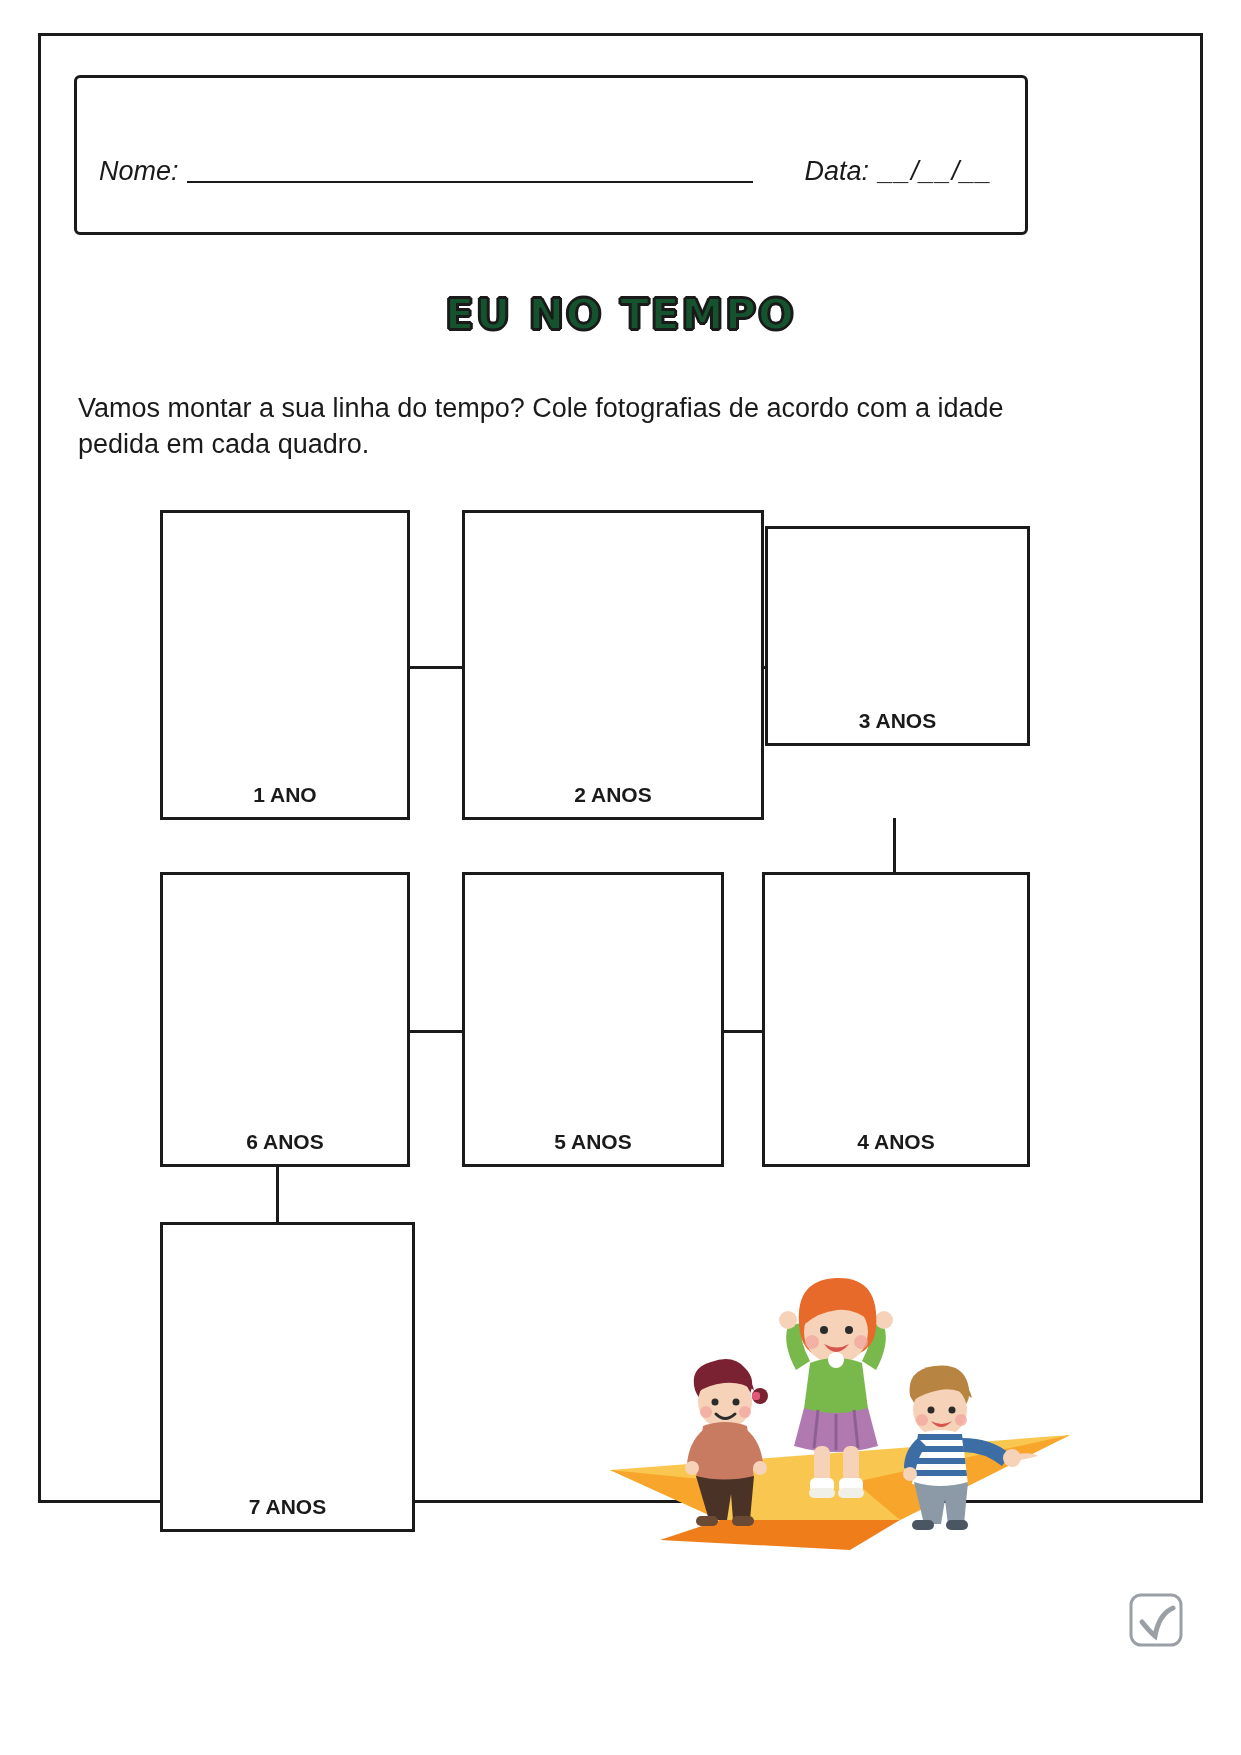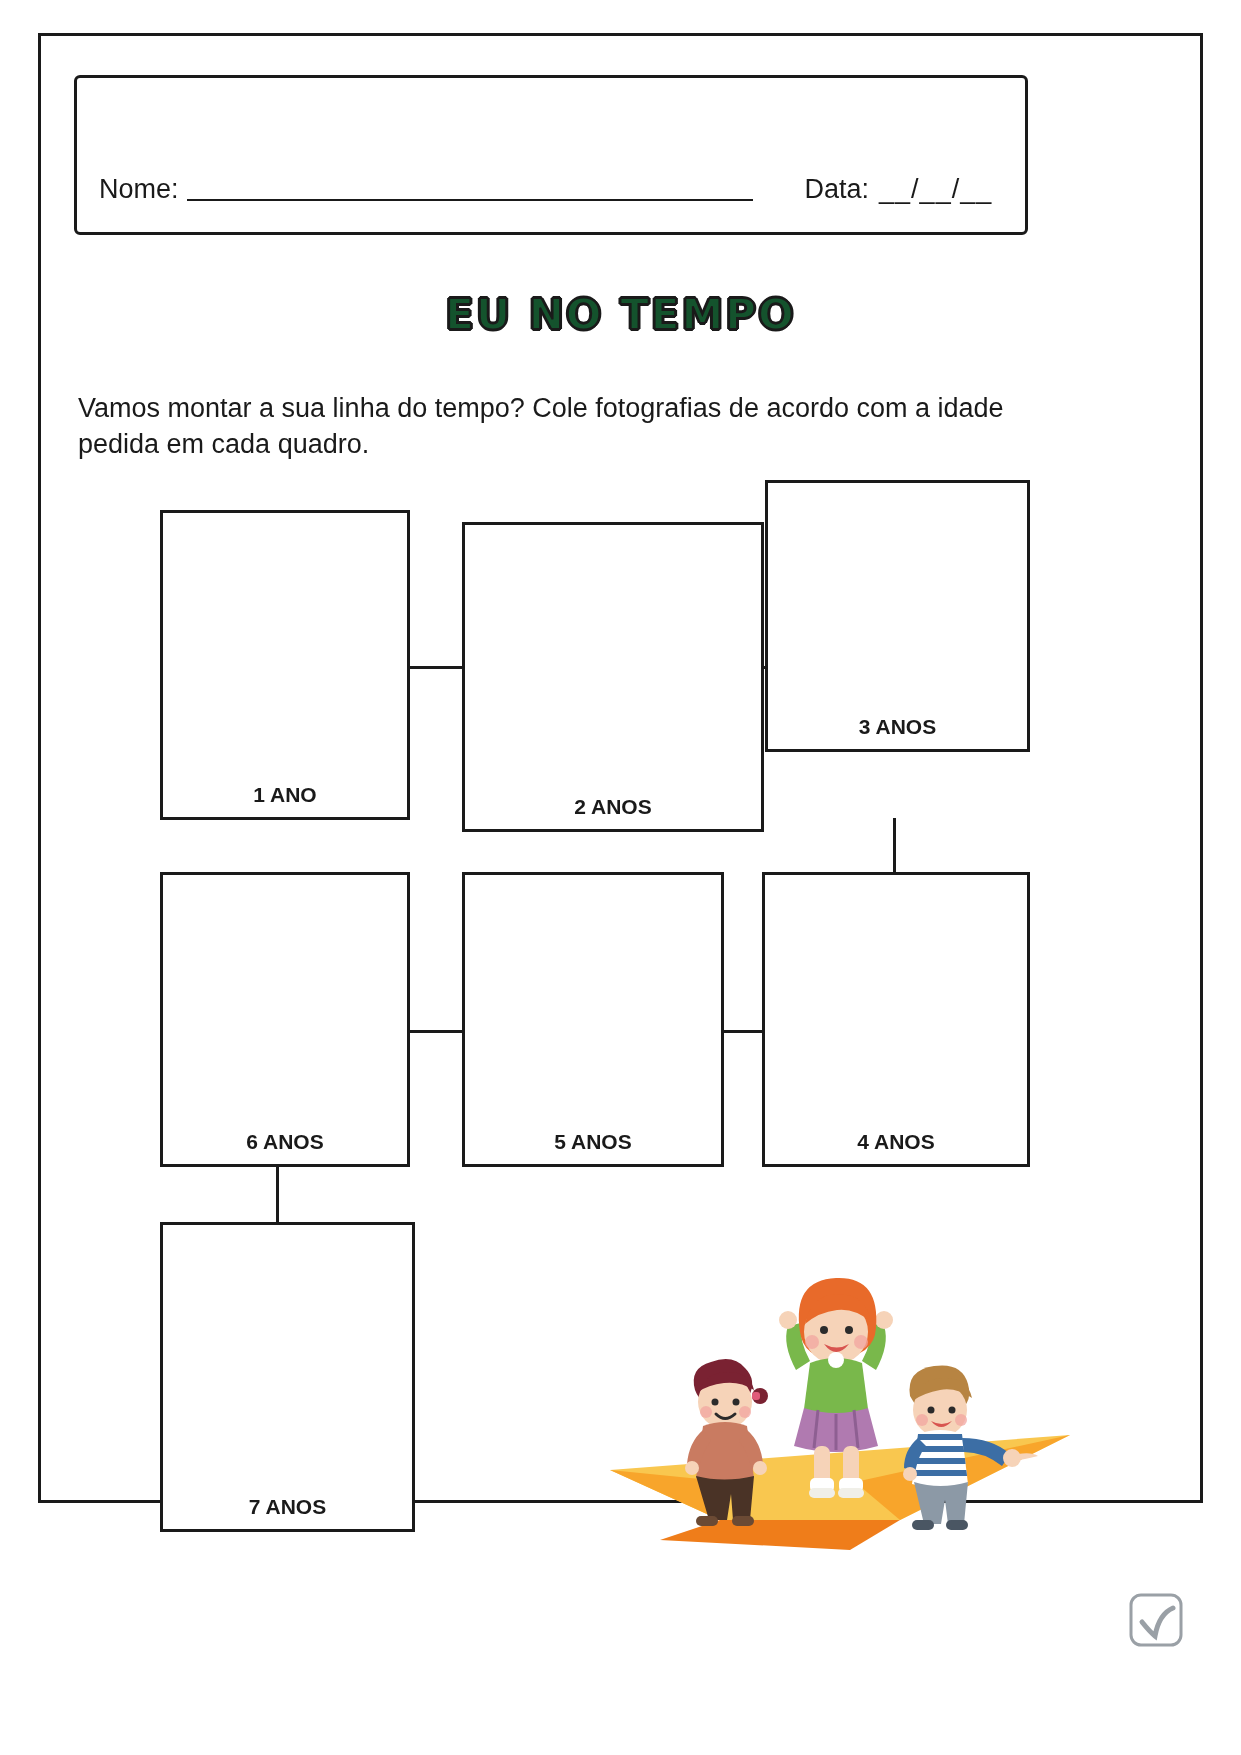--- a/index.html
+++ b/index.html
@@ -39,21 +39,21 @@
   }
   .id-row {
     position: absolute;
     left: 0;
     width: 100%;
     height: 50px;
     display: flex;
     align-items: center;
   }
   .id-row.r1 { top: 26px; }
-  .id-row.r2 { top: 86px; }
+  .id-row.r2 { top: 68px; font-style: italic; }
 
   .id-label {
     font-size: 27px;
     color: #1a1a1a;
     white-space: nowrap;
   }
   .fill-line {
     border-bottom: 2px solid #1a1a1a;
     height: 22px;
   }
@@ -107,22 +107,22 @@
     left: 0;
     width: 100%;
     text-align: center;
     font-size: 21px;
     font-weight: bold;
     color: #1a1a1a;
   }
 
   
   #box-1ano  { left: 160px; top: 510px; width: 250px; height: 310px; }
-  #box-2anos { left: 462px; top: 522px; width: 302px; height: 310px; }
-  #box-3anos { left: 765px; top: 480px; width: 265px; height: 272px; }
+  #box-2anos { left: 462px; top: 510px; width: 302px; height: 310px; }
+  #box-3anos { left: 765px; top: 526px; width: 265px; height: 220px; }
   
   #box-6anos { left: 160px; top: 872px; width: 250px; height: 295px; }
   #box-5anos { left: 462px; top: 872px; width: 262px; height: 295px; }
   #box-4anos { left: 762px; top: 872px; width: 268px; height: 295px; }
   
   #box-7anos { left: 160px; top: 1222px; width: 255px; height: 310px; }
 
   
   .connector {
     position: absolute;

